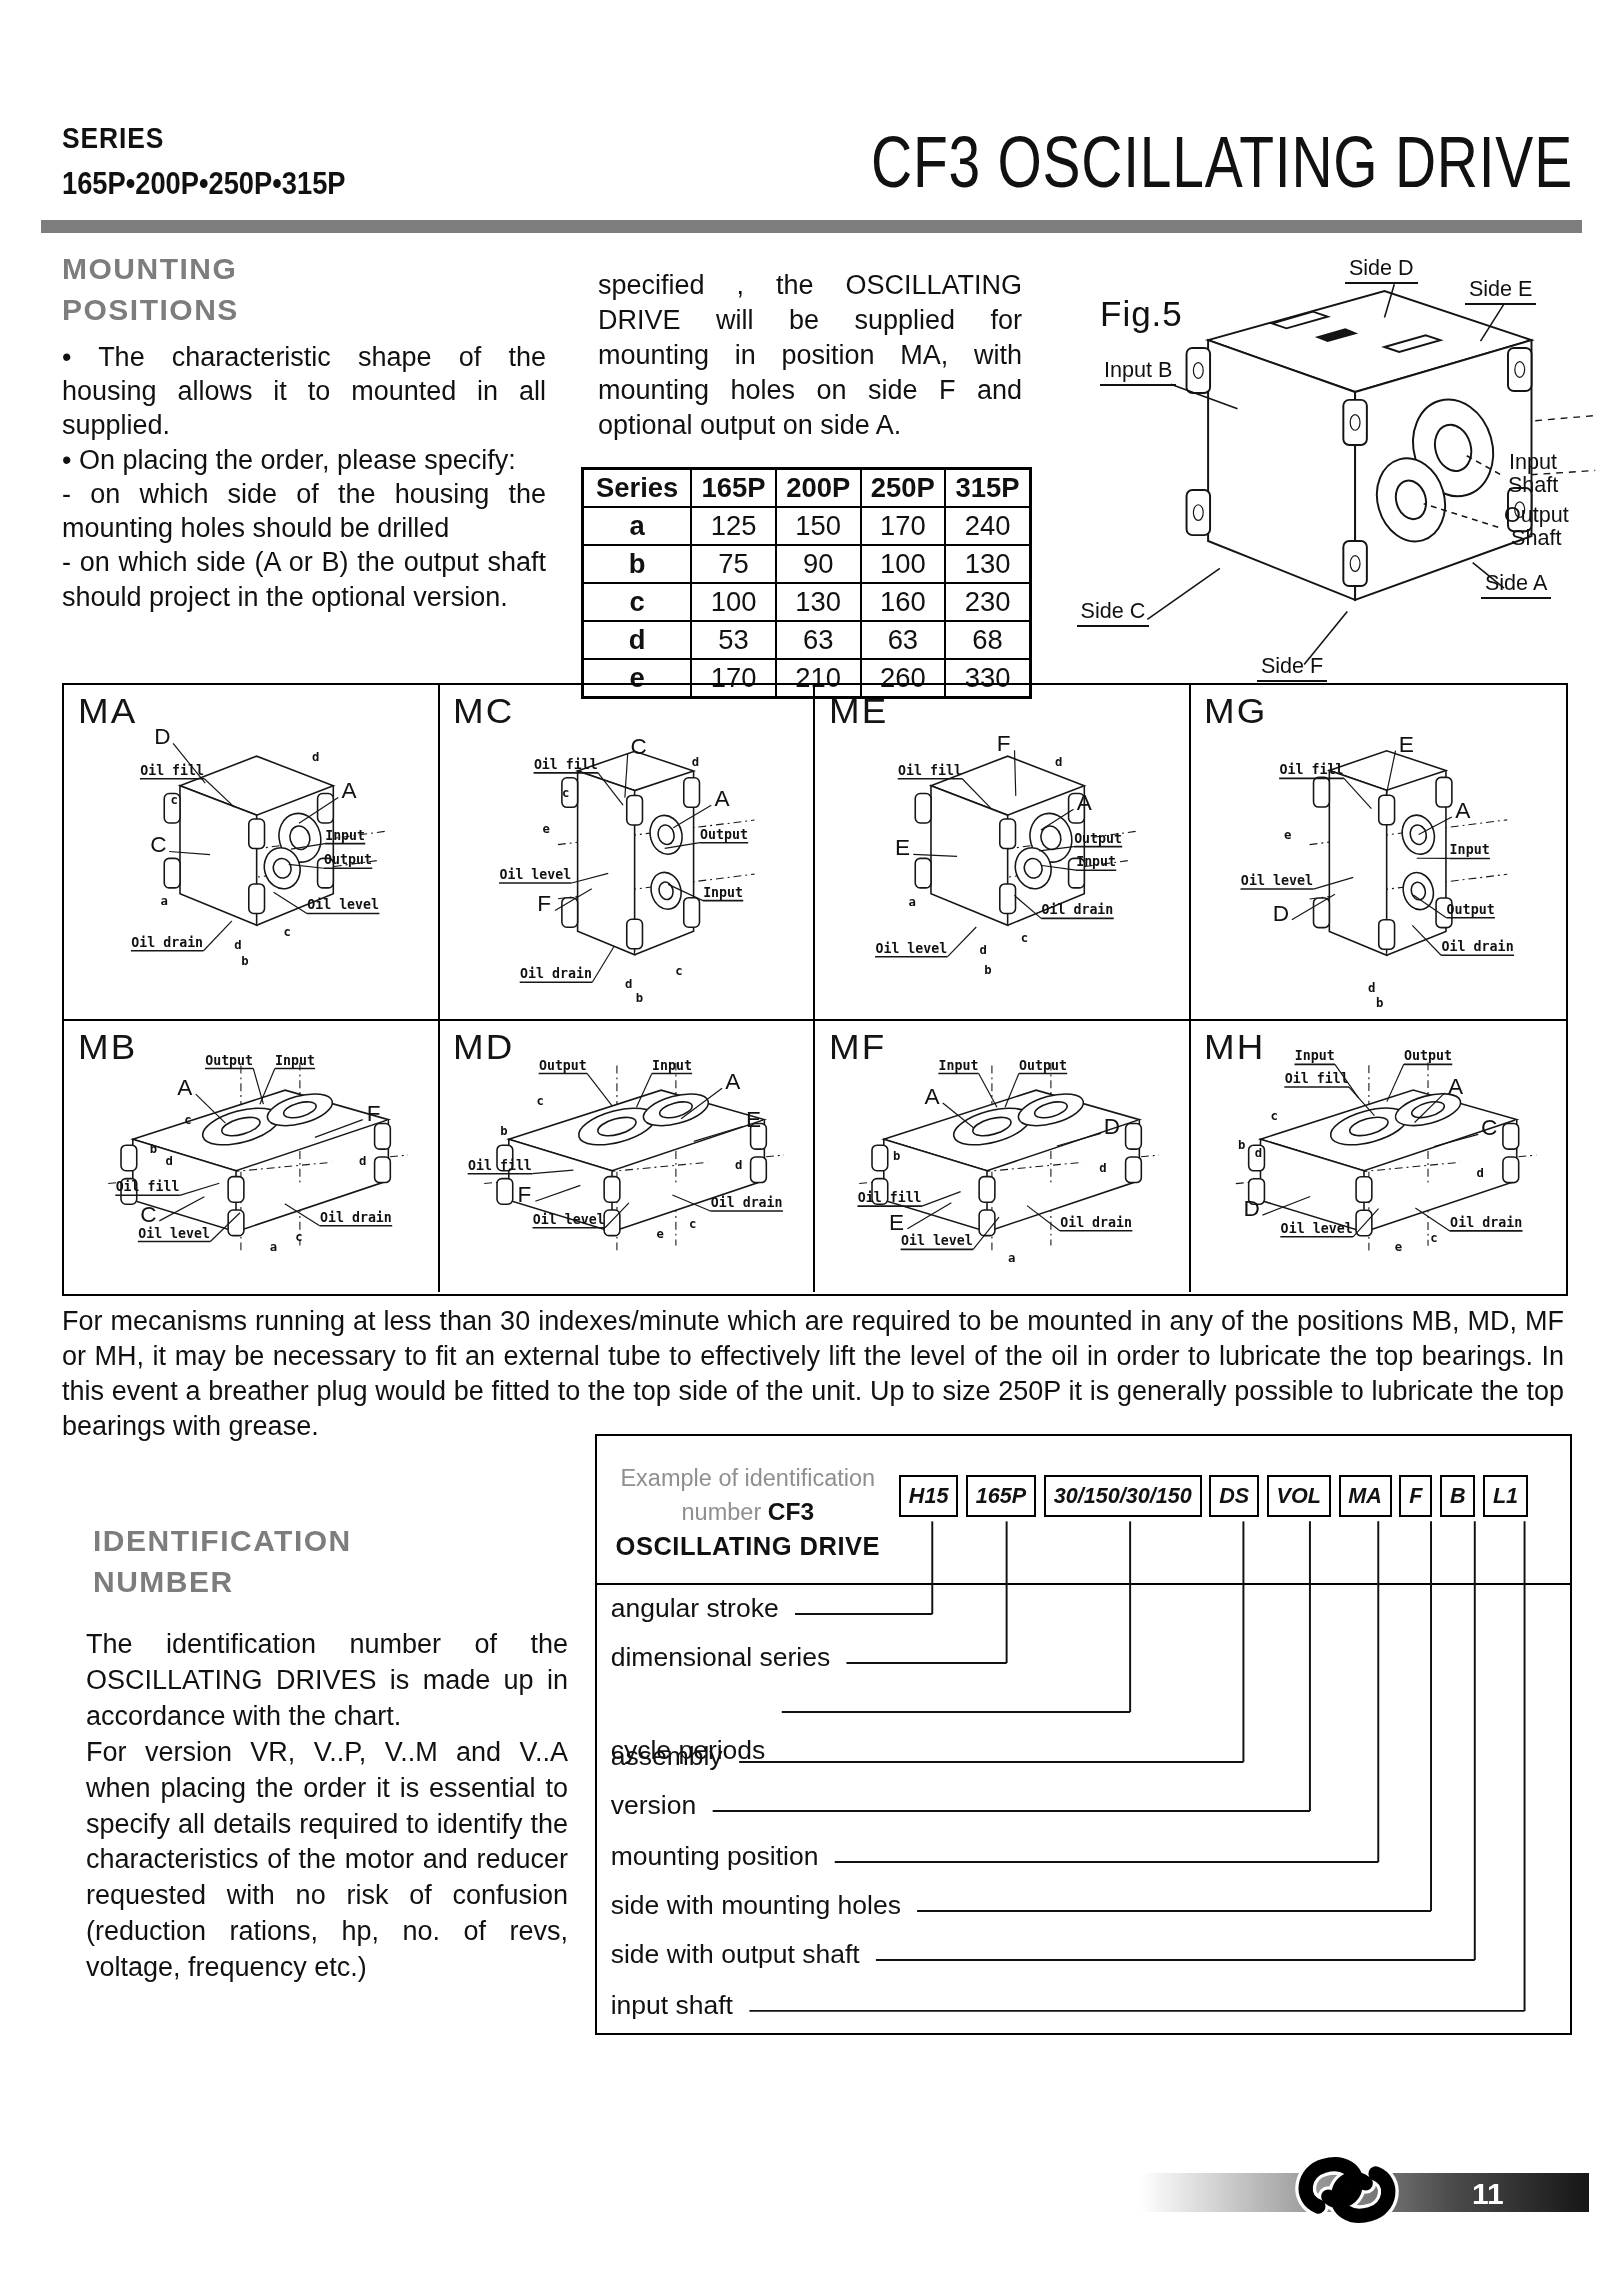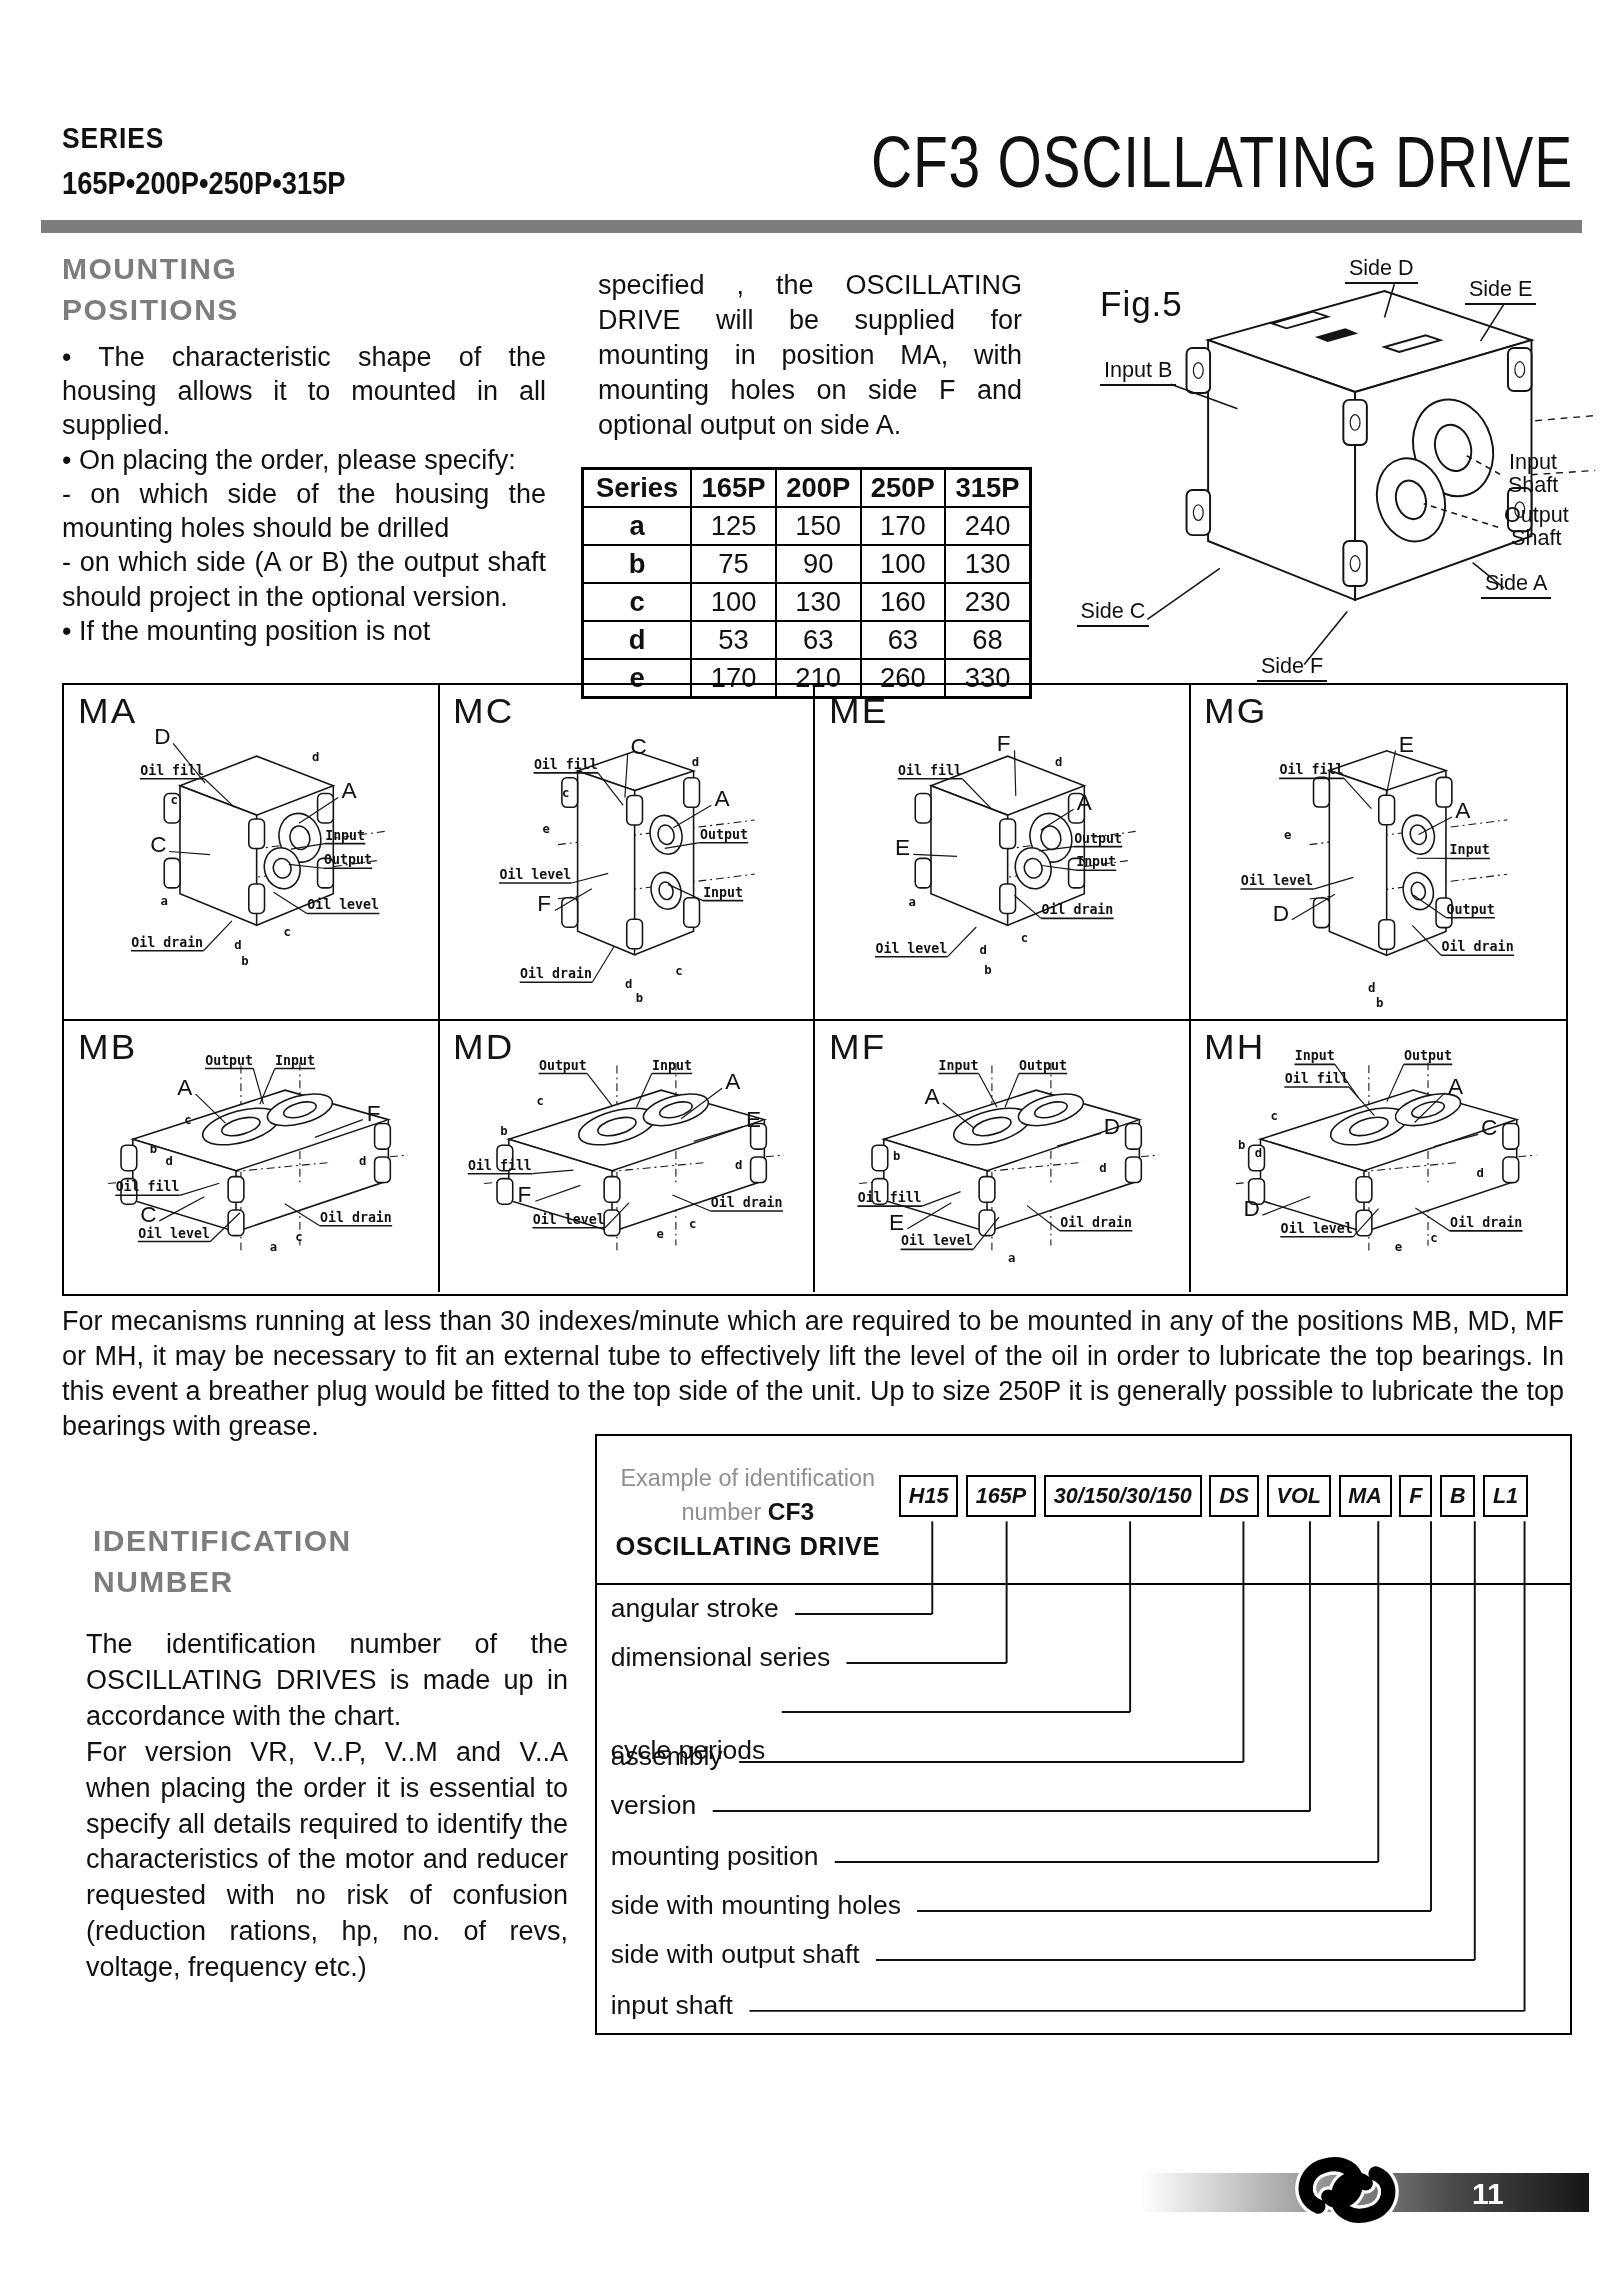--- a/index.html
+++ b/index.html
@@ -74,21 +74,20 @@
   <div class="main-title">CF3 OSCILLATING DRIVE</div>
   <div class="title-bar"></div>
 
   <div class="col-left">
     <div class="gray-head" id="mount-head">MOUNTING<br>POSITIONS</div>
     <div class="body" id="left-items">
         <p>•  The characteristic shape of the housing allows it to mounted in all supplied.</p>
         <p>•  On placing the order, please specify:</p>
         <p>- on which side of the housing the mounting holes should be drilled</p>
         <p>- on which side (A or B) the output shaft should project in the optional version.</p>
-        <p>• If the mounting position is not</p>
       </div>
   </div>
 
   <div class="col-mid">
     <p class="body">specified , the OSCILLATING  DRIVE will be supplied for mounting in position MA, with mounting holes on side F and optional output on side A.</p>
     <table class="dim-table" id="dim-table">
         <tbody>
           <tr>
             <th>Series</th>
             <th>165P</th>
@@ -184,21 +183,21 @@
           <path d="M452,58 L428,96"></path>
           <path d="M112,140 L180,165"></path>
           <path d="M88,380 L162,328"></path>
           <path d="M248,426 L292,372"></path>
           <path d="M452,348 L420,322"></path>
           <path d="M448,232 L412,212" stroke-dasharray="6 5"></path>
           <path d="M446,286 L370,262" stroke-dasharray="6 5"></path>
         </g>
       </g>
     </svg>
-    <div class="fig-title" style="left:39px;top:37px;">Fig.5</div>
+    <div class="fig-title" style="left:39px;top:47px;">Fig.5</div>
     <div class="fig-callout" style="left:284px;top:7.8px;">Side D</div>
     <div class="fig-callout" style="left:404px;top:29px;">Side E</div>
     <div class="fig-callout" style="left:39px;top:110px;">Input B</div>
     <div class="fig-callout nol" style="left:443px;top:204px;">
       <div>Input</div>
       <div>Shaft</div>
     </div>
     <div class="fig-callout nol" style="left:439px;top:257px;">
       <div>Output</div>
       <div>Shaft</div>

